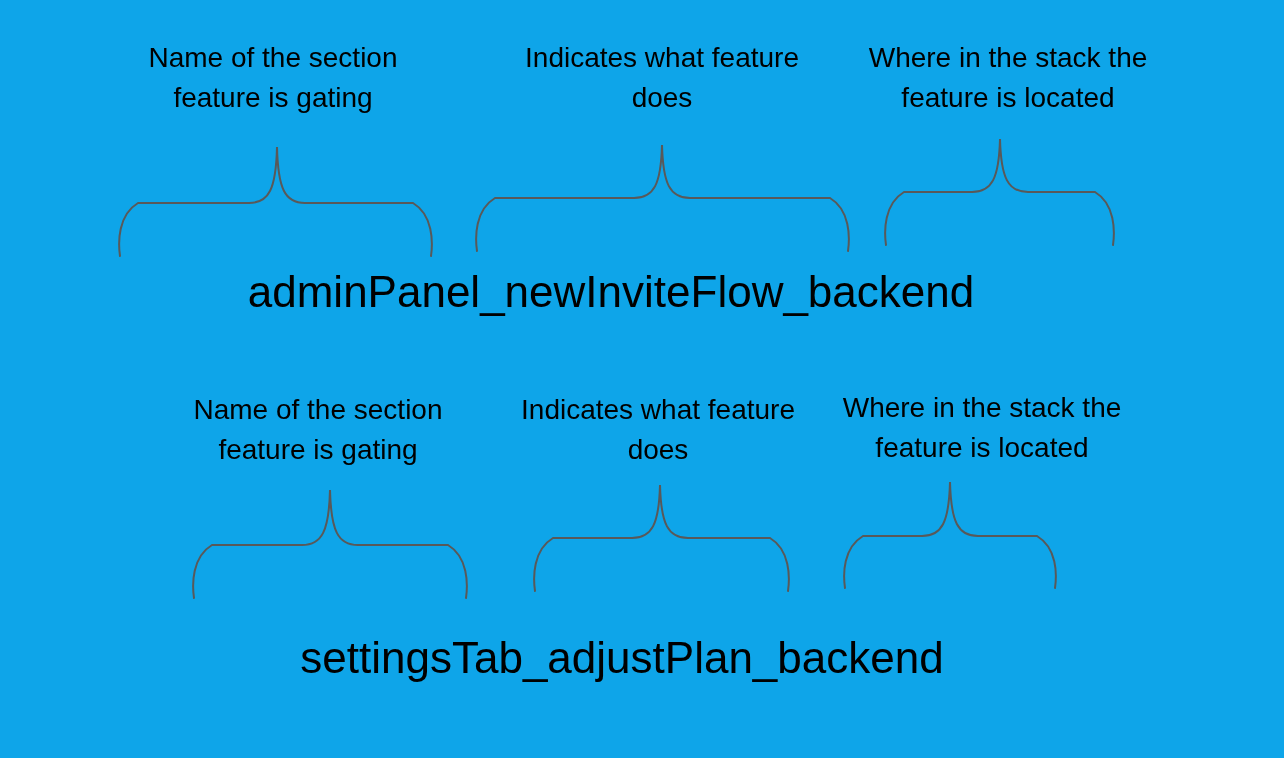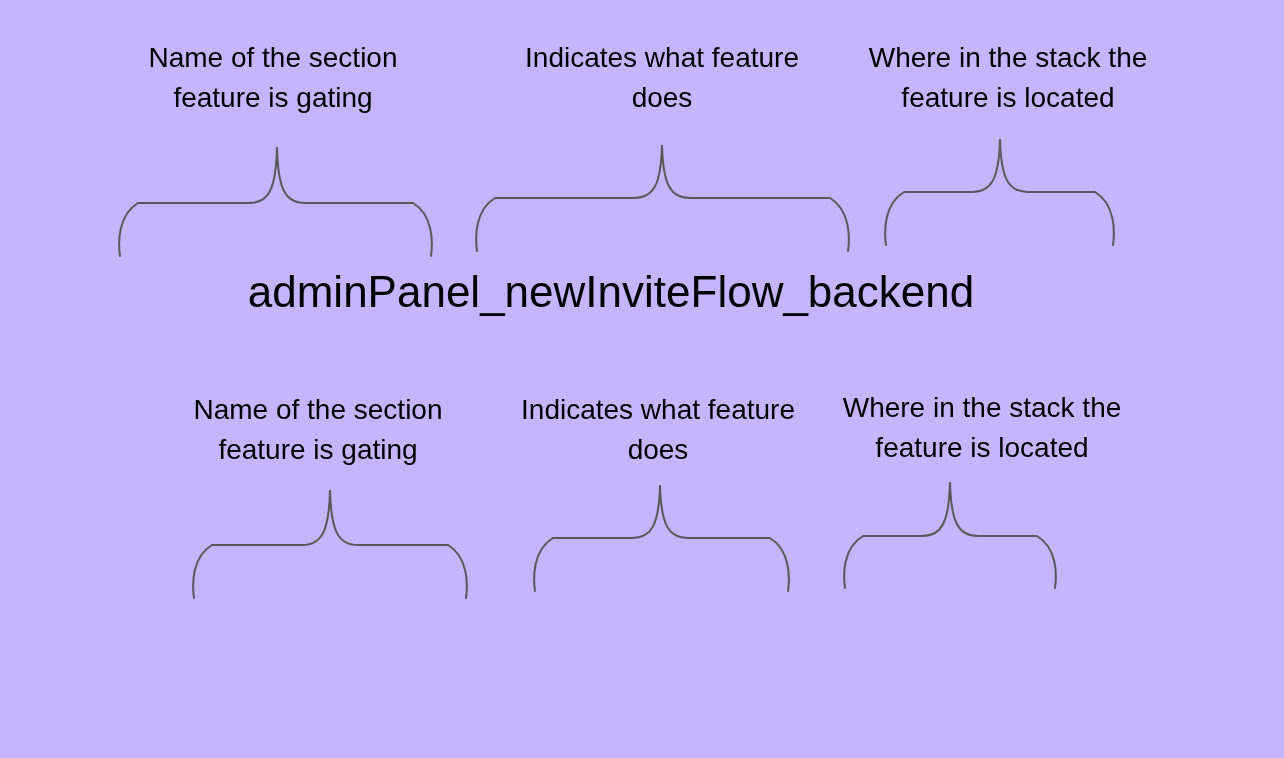--- a/index.html
+++ b/index.html
@@ -4,21 +4,21 @@
 <style>
   html, body {
     margin: 0;
     padding: 0;
     background: #ffffff;
   }
   .canvas {
     position: relative;
     width: 1284px;
     height: 758px;
-    background: #c4b5fd;
+    background: #0ea5e9;
     overflow: hidden;
     font-family: "Liberation Sans", sans-serif;
     color: #000000;
   }
   .label {
     position: absolute;
     transform: translateX(-50%);
     text-align: center;
     font-size: 28px;
     line-height: 40px;
@@ -99,14 +99,15 @@
   </svg>
 
   <svg class="brace" style="left:533px; top:483px" width="257" height="110" viewBox="0 0 257 110">
     <path d="M 2,108 C 0,94 0,67 20,55 L 99,55 C 119,55 126,41 127,2 C 128,41 135,55 155,55 L 237,55 C 257,67 257,94 255,108"></path>
   </svg>
 
   <svg class="brace" style="left:843px; top:480px" width="214" height="110" viewBox="0 0 214 110">
     <path d="M 2,108 C 0,94 0,68 20,56 L 79,56 C 99,56 106,42 107,2 C 108,42 115,56 135,56 L 194,56 C 214,68 214,94 212,108"></path>
   </svg>
 
+  <div class="flag" style="left:622px; top:628px">settingsTab_adjustPlan_backend</div>
 
 </div>
 
 </body></html>

